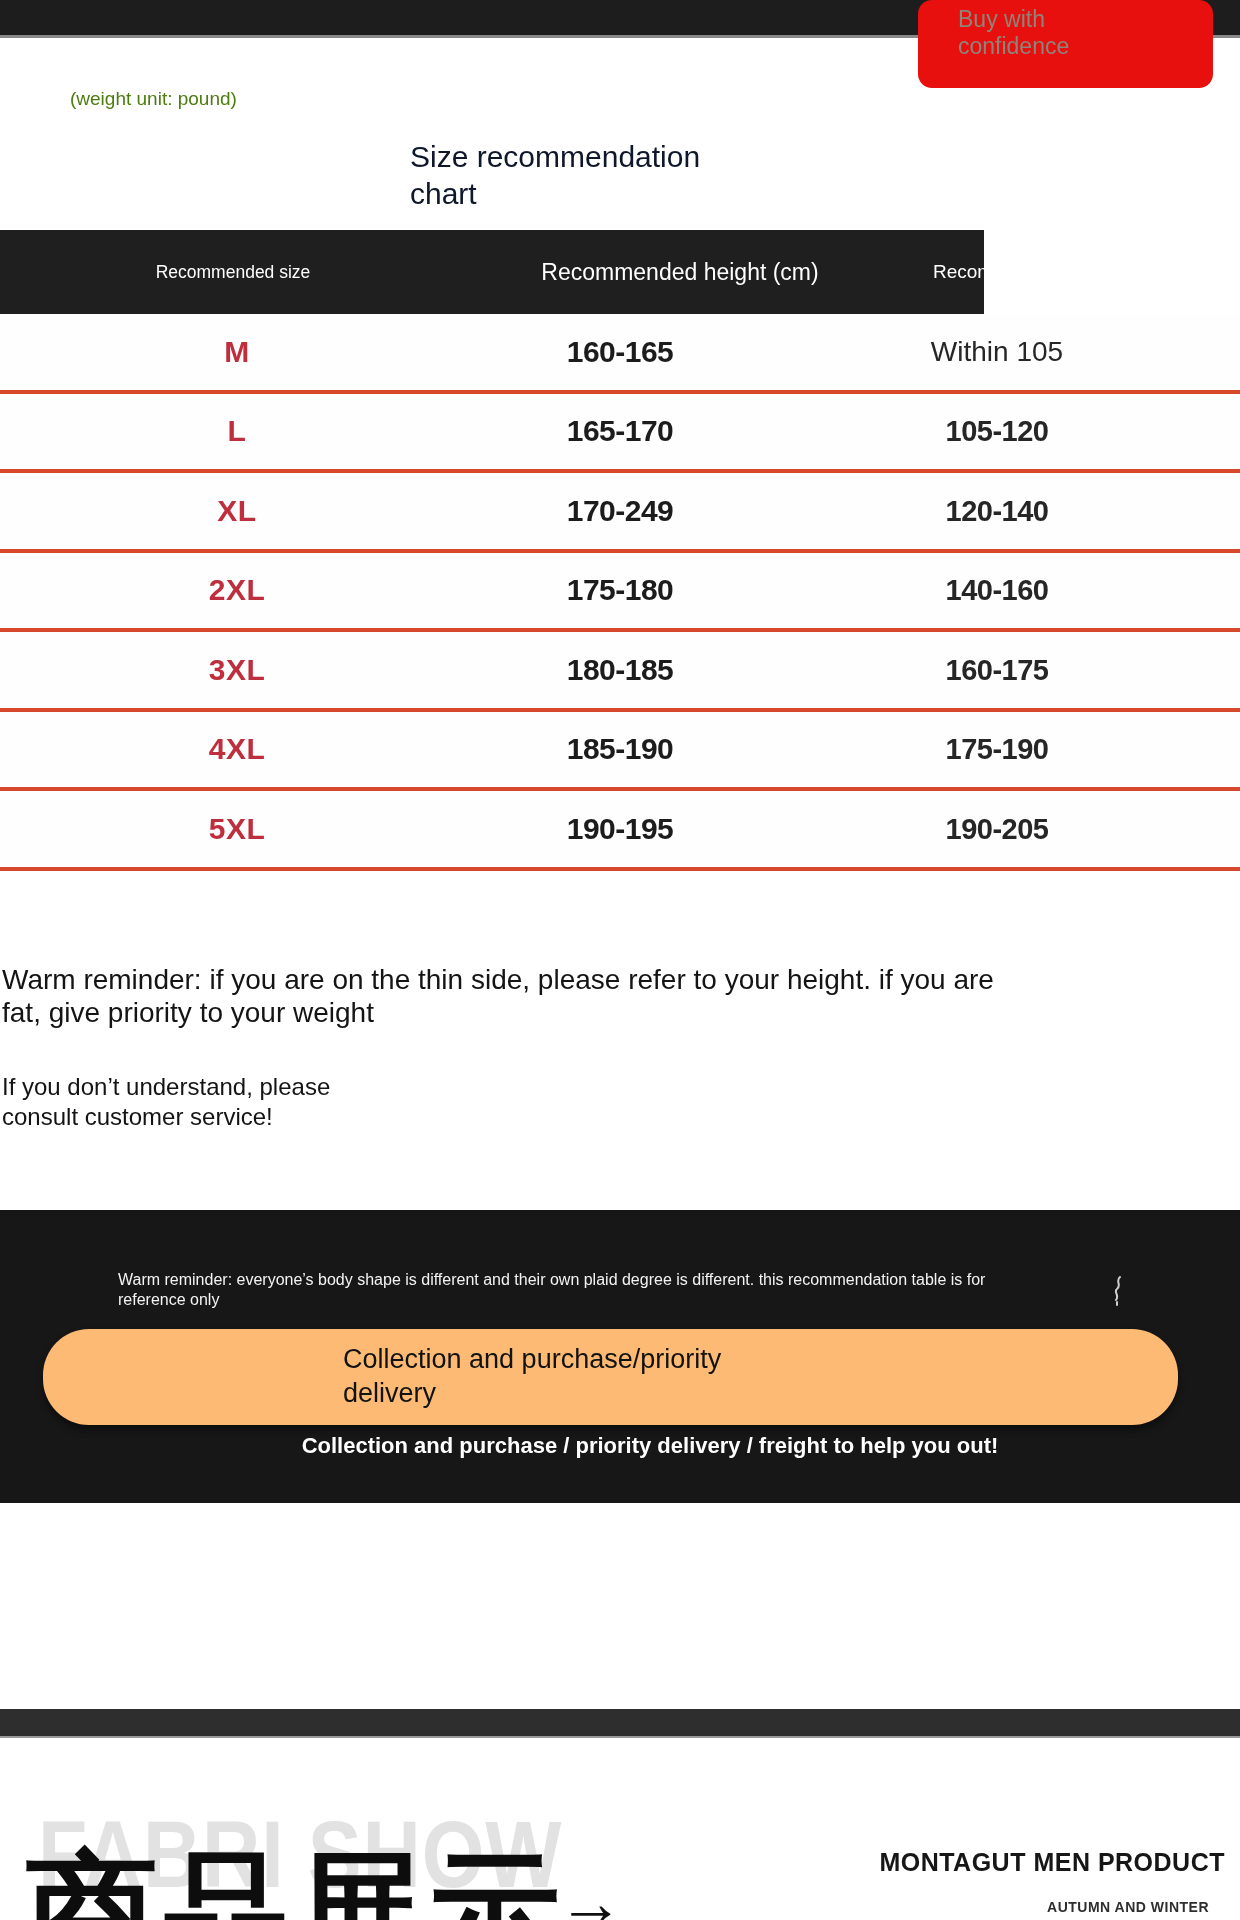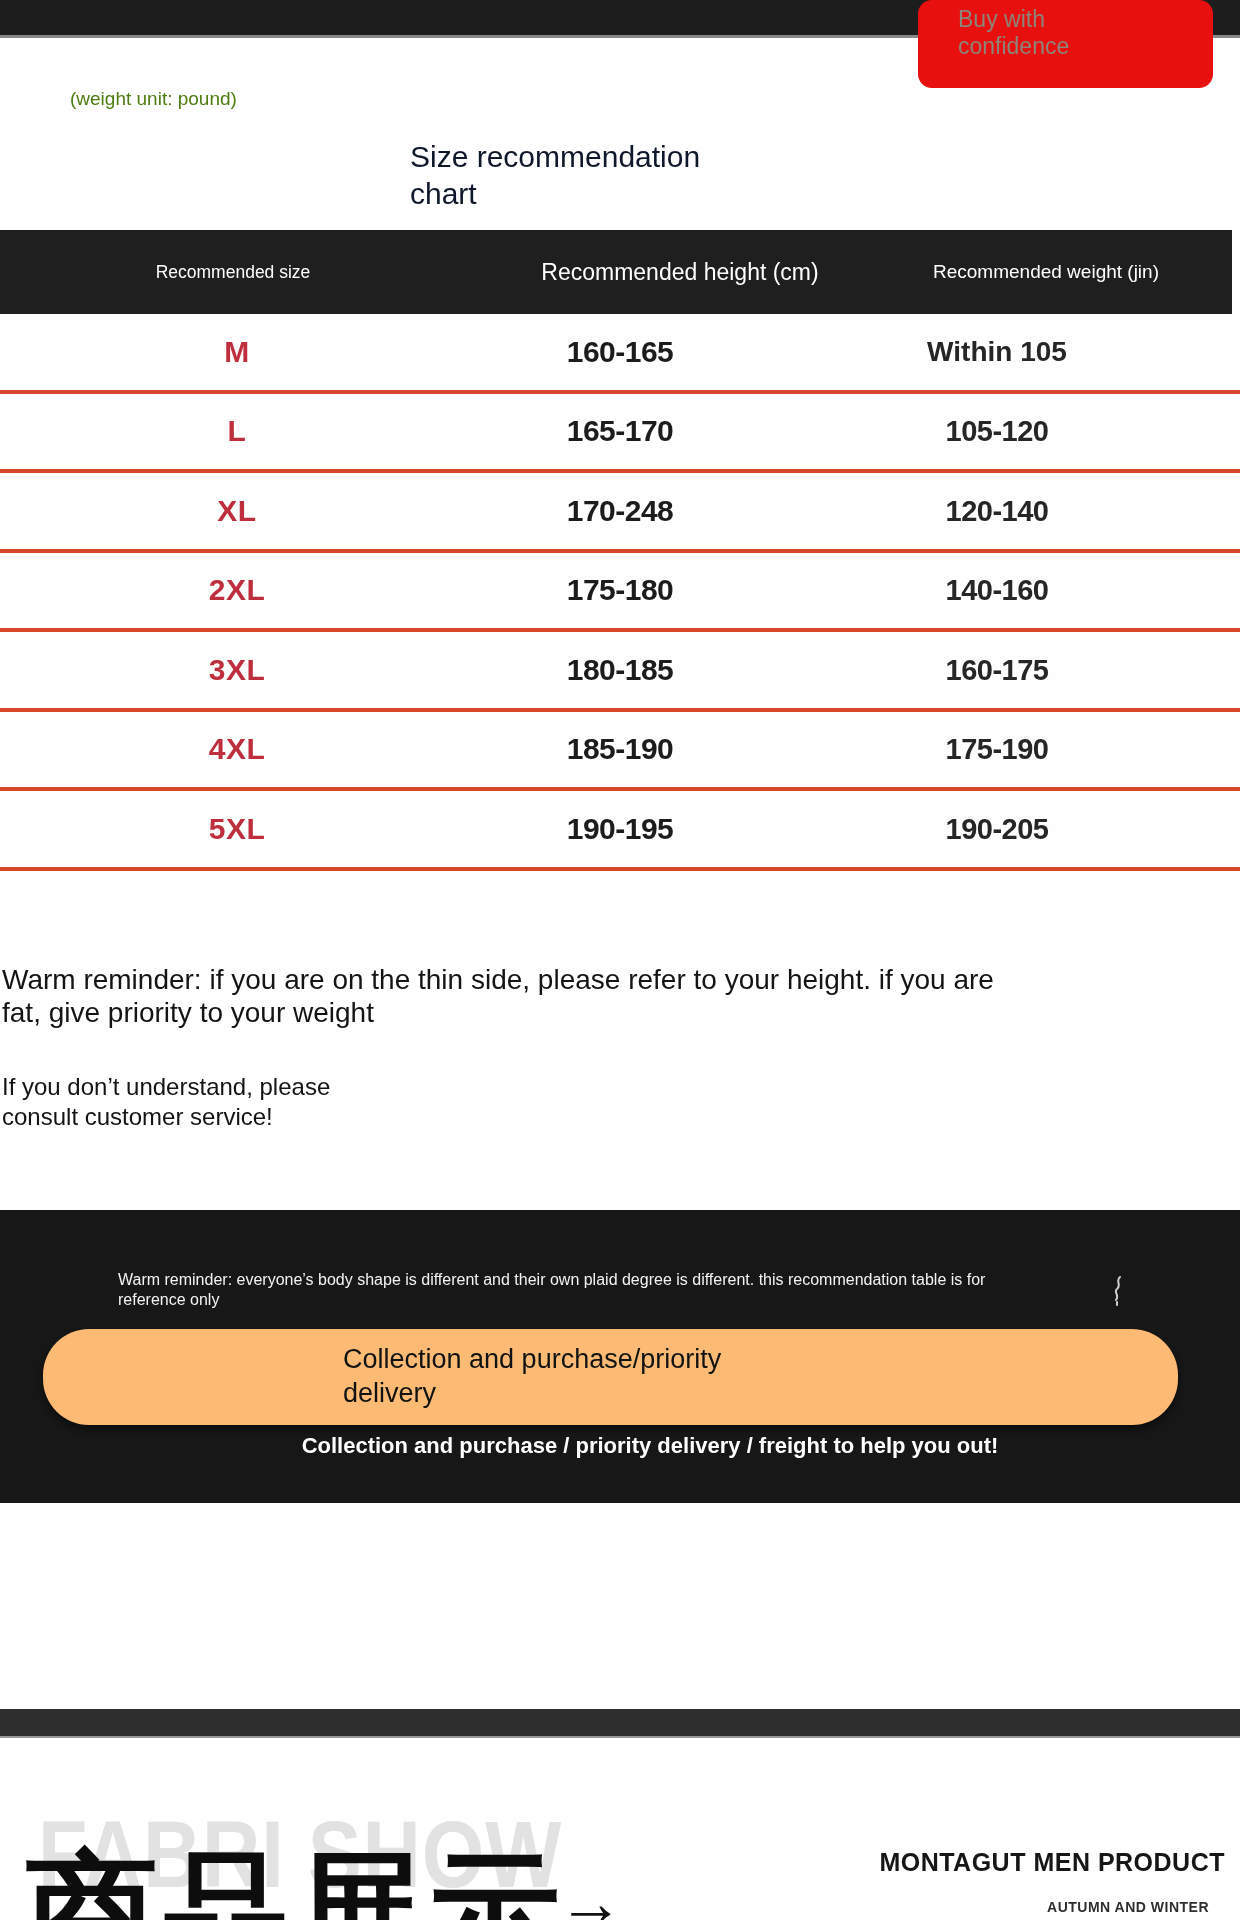--- a/index.html
+++ b/index.html
@@ -27,38 +27,38 @@
     position:absolute; left:70px; top:88px;
     font-size:19px; color:#4d7c0f;
   }
   .chart-title {
     position:absolute; left:410px; top:138px;
     font-size:30px; line-height:37px; color:#0f172a; font-weight:500;
   }
 
   
   .thead {
-    position:absolute; left:0; top:230px; width:1232px; height:84px;
+    position:absolute; left:0; top:230px; width:984px; height:84px;
     background:#1f1f1f;
   }
   .thead span { position:absolute; top:50%; transform:translate(-50%,-50%); color:#fff; white-space:nowrap; }
   .th-size   { left:233px;  font-size:17.5px; font-weight:500; }
   .th-height { left:680px;  font-size:23px;   font-weight:500; }
   .th-weight { left:1046px; font-size:19px;   font-weight:500; }
 
   .tbody { position:absolute; left:0; top:314px; width:1240px; }
   .trow {
     position:relative; width:1240px; height:79.5px;
     border-bottom:4px solid #d6472b; background:#fefefe;
   }
   .trow .cell { position:absolute; top:50%; transform:translate(-50%,-50%); white-space:nowrap; }
   .trow .s { left:237px; font-size:30px; font-weight:700; color:#bf2e3d; letter-spacing:0.5px; }
   .trow .h { left:620px; font-size:30px; font-weight:700; color:#1c1c1c; letter-spacing:-0.5px; }
   .trow .w { left:997px; font-size:29px; font-weight:700; color:#262626; letter-spacing:-0.5px; }
-  .trow:first-child .w { font-weight:700; font-size:28px; letter-spacing:0; }
+  .trow:first-child .w { font-weight:400; font-size:28px; letter-spacing:0; }
 
   
   .reminder {
     position:absolute; left:2px; top:963px; width:1210px;
     font-size:28px; line-height:33px; color:#141414;
   }
   .consult {
     position:absolute; left:2px; top:1072px;
     font-size:24px; line-height:30px; color:#141414;
   }
@@ -142,21 +142,21 @@
     </div>
 
     <div class="trow">
       <span class="cell s">L</span>
       <span class="cell h">165-170</span>
       <span class="cell w">105-120</span>
     </div>
 
     <div class="trow">
       <span class="cell s">XL</span>
-      <span class="cell h">170-248</span>
+      <span class="cell h">170-249</span>
       <span class="cell w">120-140</span>
     </div>
 
     <div class="trow">
       <span class="cell s">2XL</span>
       <span class="cell h">175-180</span>
       <span class="cell w">140-160</span>
     </div>
 
     <div class="trow">

